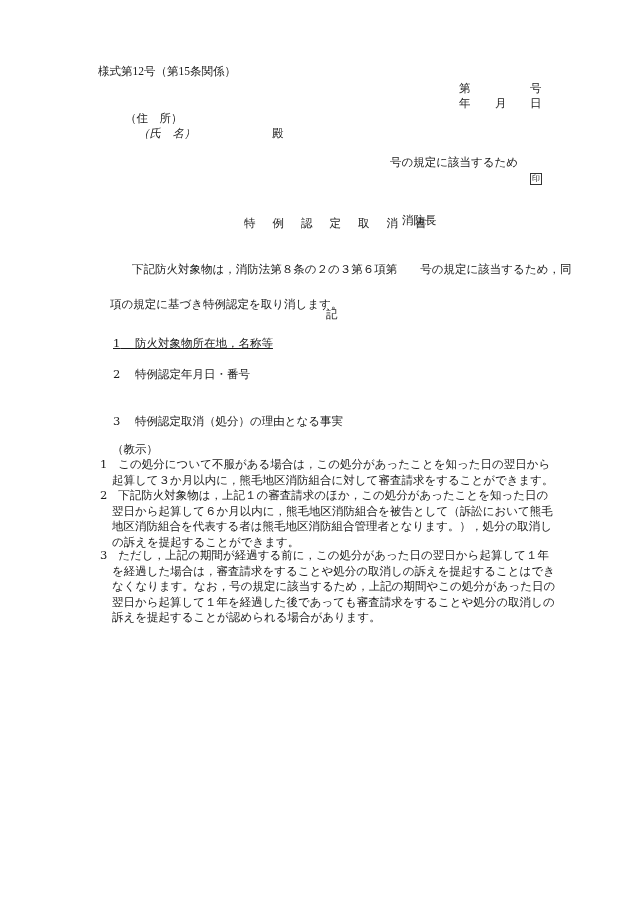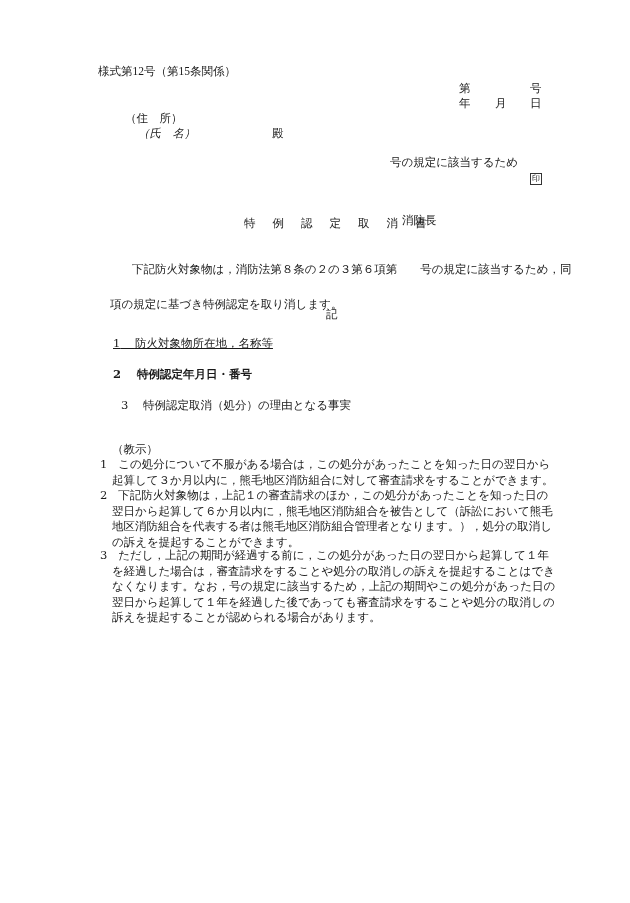--- a/index.html
+++ b/index.html
@@ -38,24 +38,24 @@
   </div>
 
   <div class="abs" style="left:120px;top:262px;margin-left:12px;">下記防火対象物は，消防法第８条の２の３第６項第　　号の規定に該当するため，同</div>
   <div class="abs" style="left:110px;top:277px;margin-top:20px;">項の規定に基づき特例認定を取り消します。</div>
 
   <div class="abs" style="left:326px;top:307px;">記</div>
 
   <div class="abs" style="left:113px;top:336px;text-decoration:underline;">
     <span>1</span>&nbsp;&nbsp;&nbsp;&nbsp;<span>防火対象物所在地，名称等</span>
   </div>
-  <div class="abs" style="left:113px;top:367px;font-weight:bold;">
+  <div class="abs" style="left:113px;top:367px;">
     <span>2</span>&nbsp;&nbsp;&nbsp;&nbsp;<span>特例認定年月日・番号</span>
   </div>
-  <div class="abs" style="left:113px;top:398px;margin-left:8px;">
+  <div class="abs" style="left:113px;top:414px;">
     <span>3</span>&nbsp;&nbsp;&nbsp;&nbsp;<span>特例認定取消（処分）の理由となる事実</span>
   </div>
 
   <div class="abs" style="left:112px;top:442px;">（教示）</div>
 
   <div class="para hang" style="top:457px;">
     <span>1</span>&nbsp;&nbsp;&nbsp;<span>この処分について不服がある場合は，この処分があったことを知った日の翌日から起算して３か月以内に，熊毛地区消防組合に対して審査請求をすることができます。</span>
   </div>
   <div class="para hang" style="top:488px;">
     <span>2</span>&nbsp;&nbsp;&nbsp;<span>下記防火対象物は，上記１の審査請求のほか，この処分があったことを知った日の翌日から起算して６か月以内に，熊毛地区消防組合を被告として（訴訟において熊毛地区消防組合を代表する者は熊毛地区消防組合管理者となります。），処分の取消しの訴えを提起することができます。</span>

